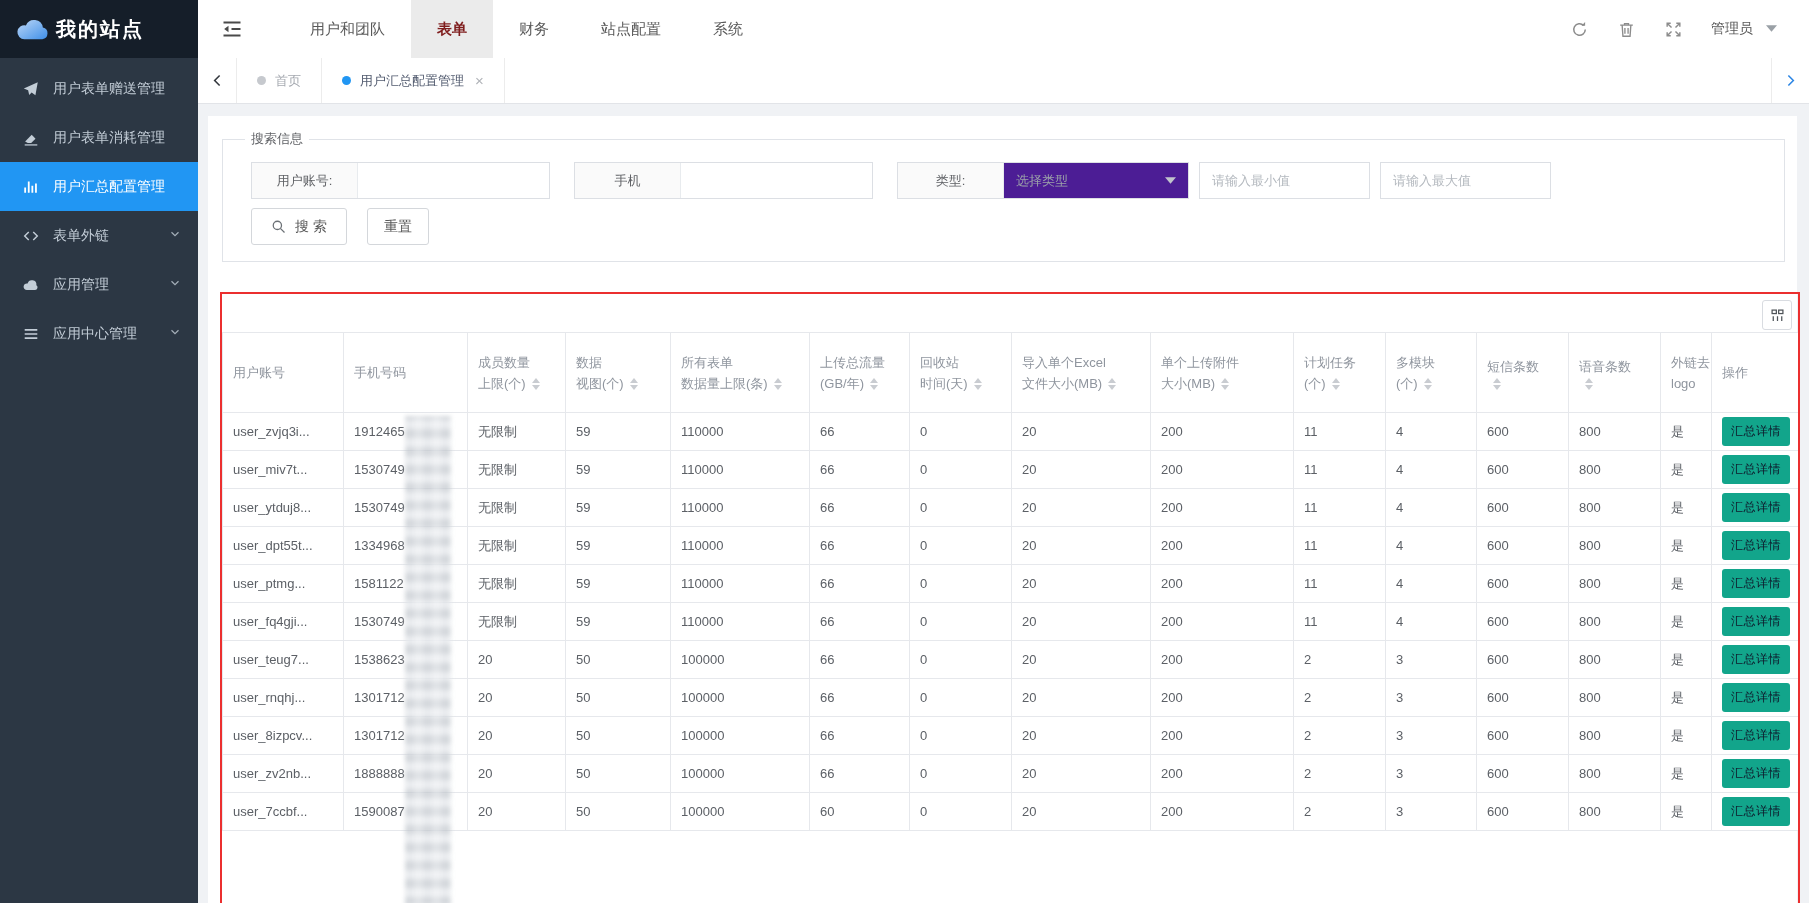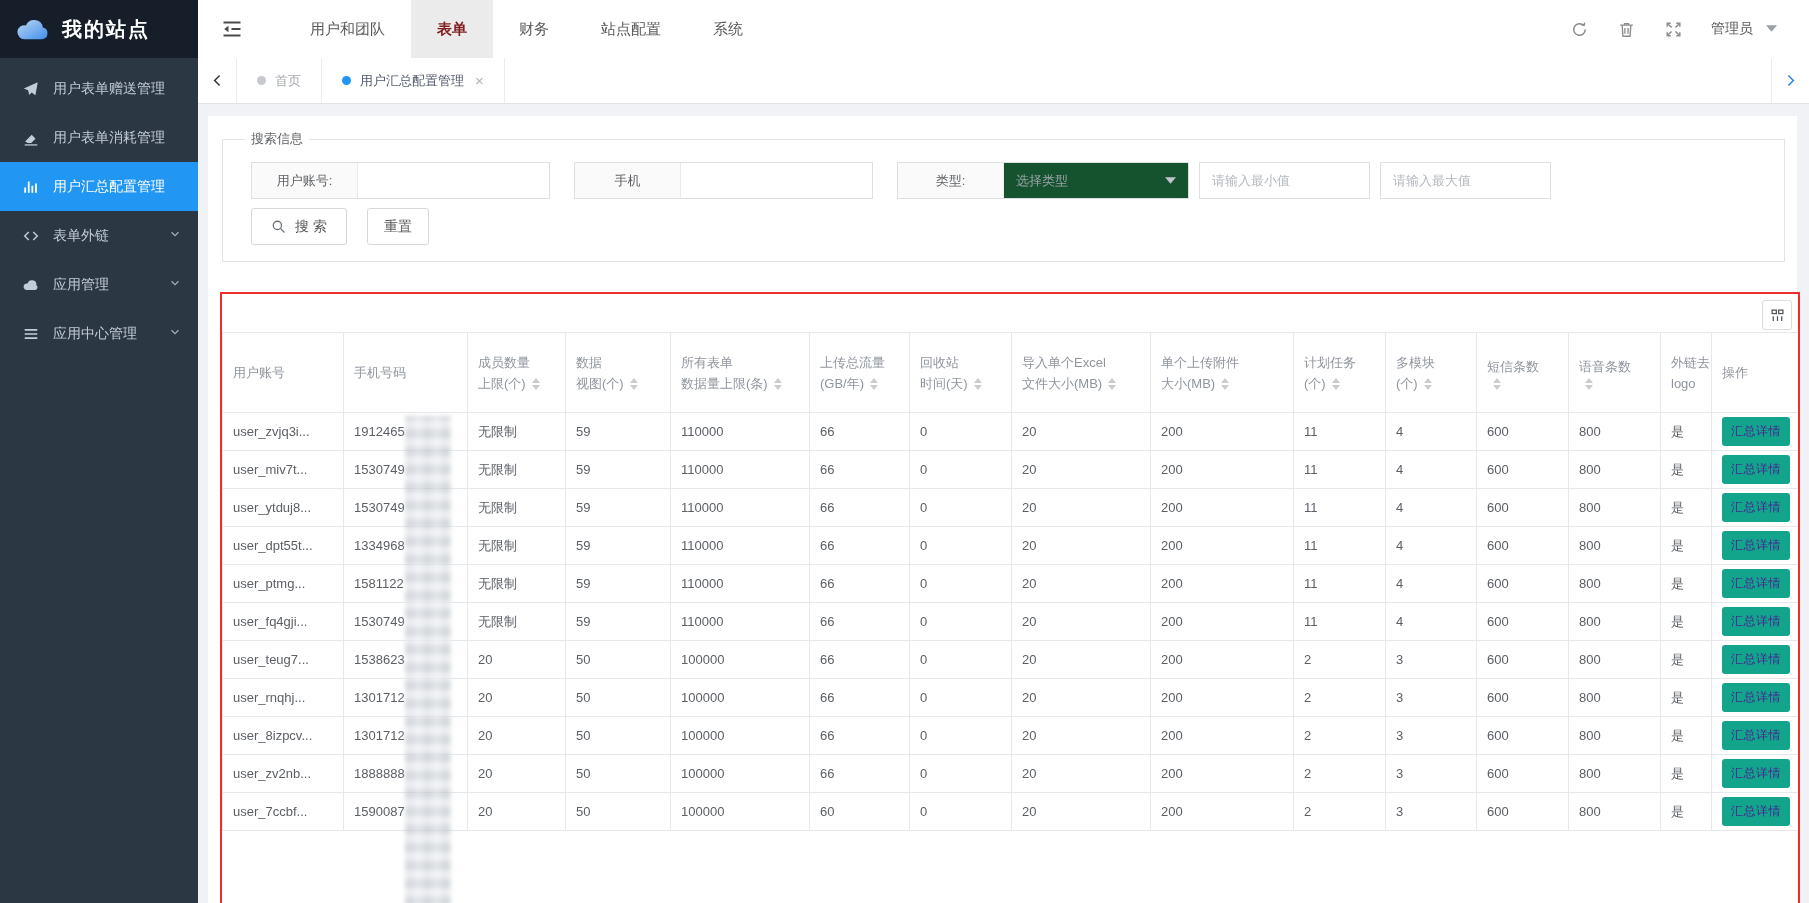--- a/index.html
+++ b/index.html
@@ -1,21 +1,21 @@
 <!DOCTYPE html>
 <html><head>
 <meta charset="utf-8">
 <style>
   *{box-sizing:border-box;margin:0;padding:0}
   html,body{width:1809px;height:903px;overflow:hidden}
   body{font-family:"Liberation Sans","DejaVu Sans",sans-serif;background:#f0f2f5;color:#555;font-size:13px}
 
   
   .sidebar{position:fixed;left:0;top:0;width:198px;height:100%;background:#2c3744;z-index:30}
-  .logo{height:58px;background:#151e29;display:flex;align-items:center;padding-left:14px;gap:10px}
+  .logo{height:58px;background:#151e29;display:flex;align-items:center;padding-left:14px;gap:4px}
   .logo-text{color:#fff;font-size:20px;font-weight:bold;letter-spacing:2px}
   .menu{padding-top:6px}
   .menu-item{height:49px;display:flex;align-items:center;padding:0 16px 0 22px;color:#c3cdd7;font-size:14px;cursor:pointer;gap:13px}
   .menu-item .mi-icon{width:18px;height:18px;flex:none;display:flex;align-items:center;justify-content:center}
   .menu-item.active{background:#2196f3;color:#fff}
   .menu-item .chev{margin-left:auto;opacity:.8}
 
   
   .navbar{position:fixed;left:182px;right:0;top:0;height:58px;background:#fff;display:flex;align-items:stretch;z-index:20}
   .collapse-btn{align-self:center;margin-left:38px;width:24px;height:24px;cursor:pointer;color:#4a4a4a}
@@ -42,21 +42,21 @@
   
   .content{position:absolute;left:198px;top:104px;right:0;bottom:0;overflow:hidden}
   .panel{margin:12px 12px 0 10px;background:#fff;height:820px;padding:14px 0 0 14px}
 
   fieldset.search{border:1px solid #e0e3e8;margin-right:12px;padding:14px 0 16px 14px;position:relative}
   fieldset.search legend{font-size:13px;color:#606266;padding:0 6px;margin-left:8px}
   .search-row{display:flex;align-items:center}
   .fgroup{display:flex;height:37px;border:1px solid #dcdfe4}
   .fgroup .flabel{width:106px;background:#fafafa;border-right:1px solid #e8ebee;display:flex;align-items:center;justify-content:center;font-size:13px;color:#606266}
   .fgroup input{border:none;outline:none;width:191px;padding:0 10px;font-size:13px;color:#555}
-  .fselect{width:184px;display:flex;align-items:center;justify-content:space-between;padding:0 12px;color:#9ca3a9;font-size:13px;cursor:pointer;background:#14532d}
+  .fselect{width:184px;display:flex;align-items:center;justify-content:space-between;padding:0 12px;color:#9ca3a9;font-size:13px;cursor:pointer;background:#4c1d95}
   .fselect .caret{width:11px;height:8px;color:#c0c4cc}
   .num-input{height:37px;border:1px solid #dcdfe4;width:171px;margin-left:10px;padding:0 12px;font-size:13px;color:#555;outline:none}
   .num-input::placeholder,.fgroup input::placeholder{color:#b4b9bf}
   .g1{margin-left:14px}.g2{margin-left:24px}.g3{margin-left:24px}
   .btn-row{margin-top:9px;display:flex;gap:20px;padding-left:14px}
   .btn{height:37px;border:1px solid #d4d7db;background:#fff;border-radius:3px;font-size:14px;color:#595959;display:flex;align-items:center;justify-content:center;cursor:pointer}
   .btn-search{width:96px;gap:9px}
   .btn-reset{width:62px}
   .btn .sic{width:15px;height:15px;color:#6b7075;display:flex}
 
@@ -70,21 +70,21 @@
   th,td{border:1px solid #e6e8ec;padding:0 10px;overflow:hidden;white-space:nowrap;text-align:left}
   th{height:80px;color:#8f959e;font-weight:normal;vertical-align:middle;background:#fff}
   td{height:38px;color:#5c6066}
   tr.hl td{background:#f4f5f7}
   .th-line{line-height:21px;display:flex;align-items:center;gap:6px}
   .sort{display:inline-flex;flex-direction:column;gap:2px;margin-top:1px}
   .sort i{width:0;height:0;border-left:4px solid transparent;border-right:4px solid transparent;display:block}
   .sort .up{border-bottom:5px solid #c9ccd1}
   .sort .dn{border-top:5px solid #c9ccd1}
   td.c-action{text-align:center;border-left:1px solid #e6e8ec}
-  .act-btn{background:#12a58b;color:#4c1d95;border:none;border-radius:3px;padding:6px 9px;font-size:12px;cursor:pointer;letter-spacing:.5px}
+  .act-btn{background:#12a58b;color:#0f172a;border:none;border-radius:3px;padding:6px 9px;font-size:12px;cursor:pointer;letter-spacing:.5px}
   .mask-strip{position:absolute;left:183px;top:120px;width:46px;height:490px;z-index:3;pointer-events:none;filter:blur(2px);
     background:repeating-linear-gradient(0deg,rgba(185,191,198,.38) 0 9px,rgba(236,238,241,.6) 9px 18px),
                repeating-linear-gradient(90deg,rgba(198,204,210,.42) 0 9px,rgba(242,244,246,.55) 9px 18px)}
 </style>
 </head>
 <body>
 
 <aside class="sidebar">
   <div class="logo">
     <svg width="38" height="26" viewBox="0 0 40 28">

